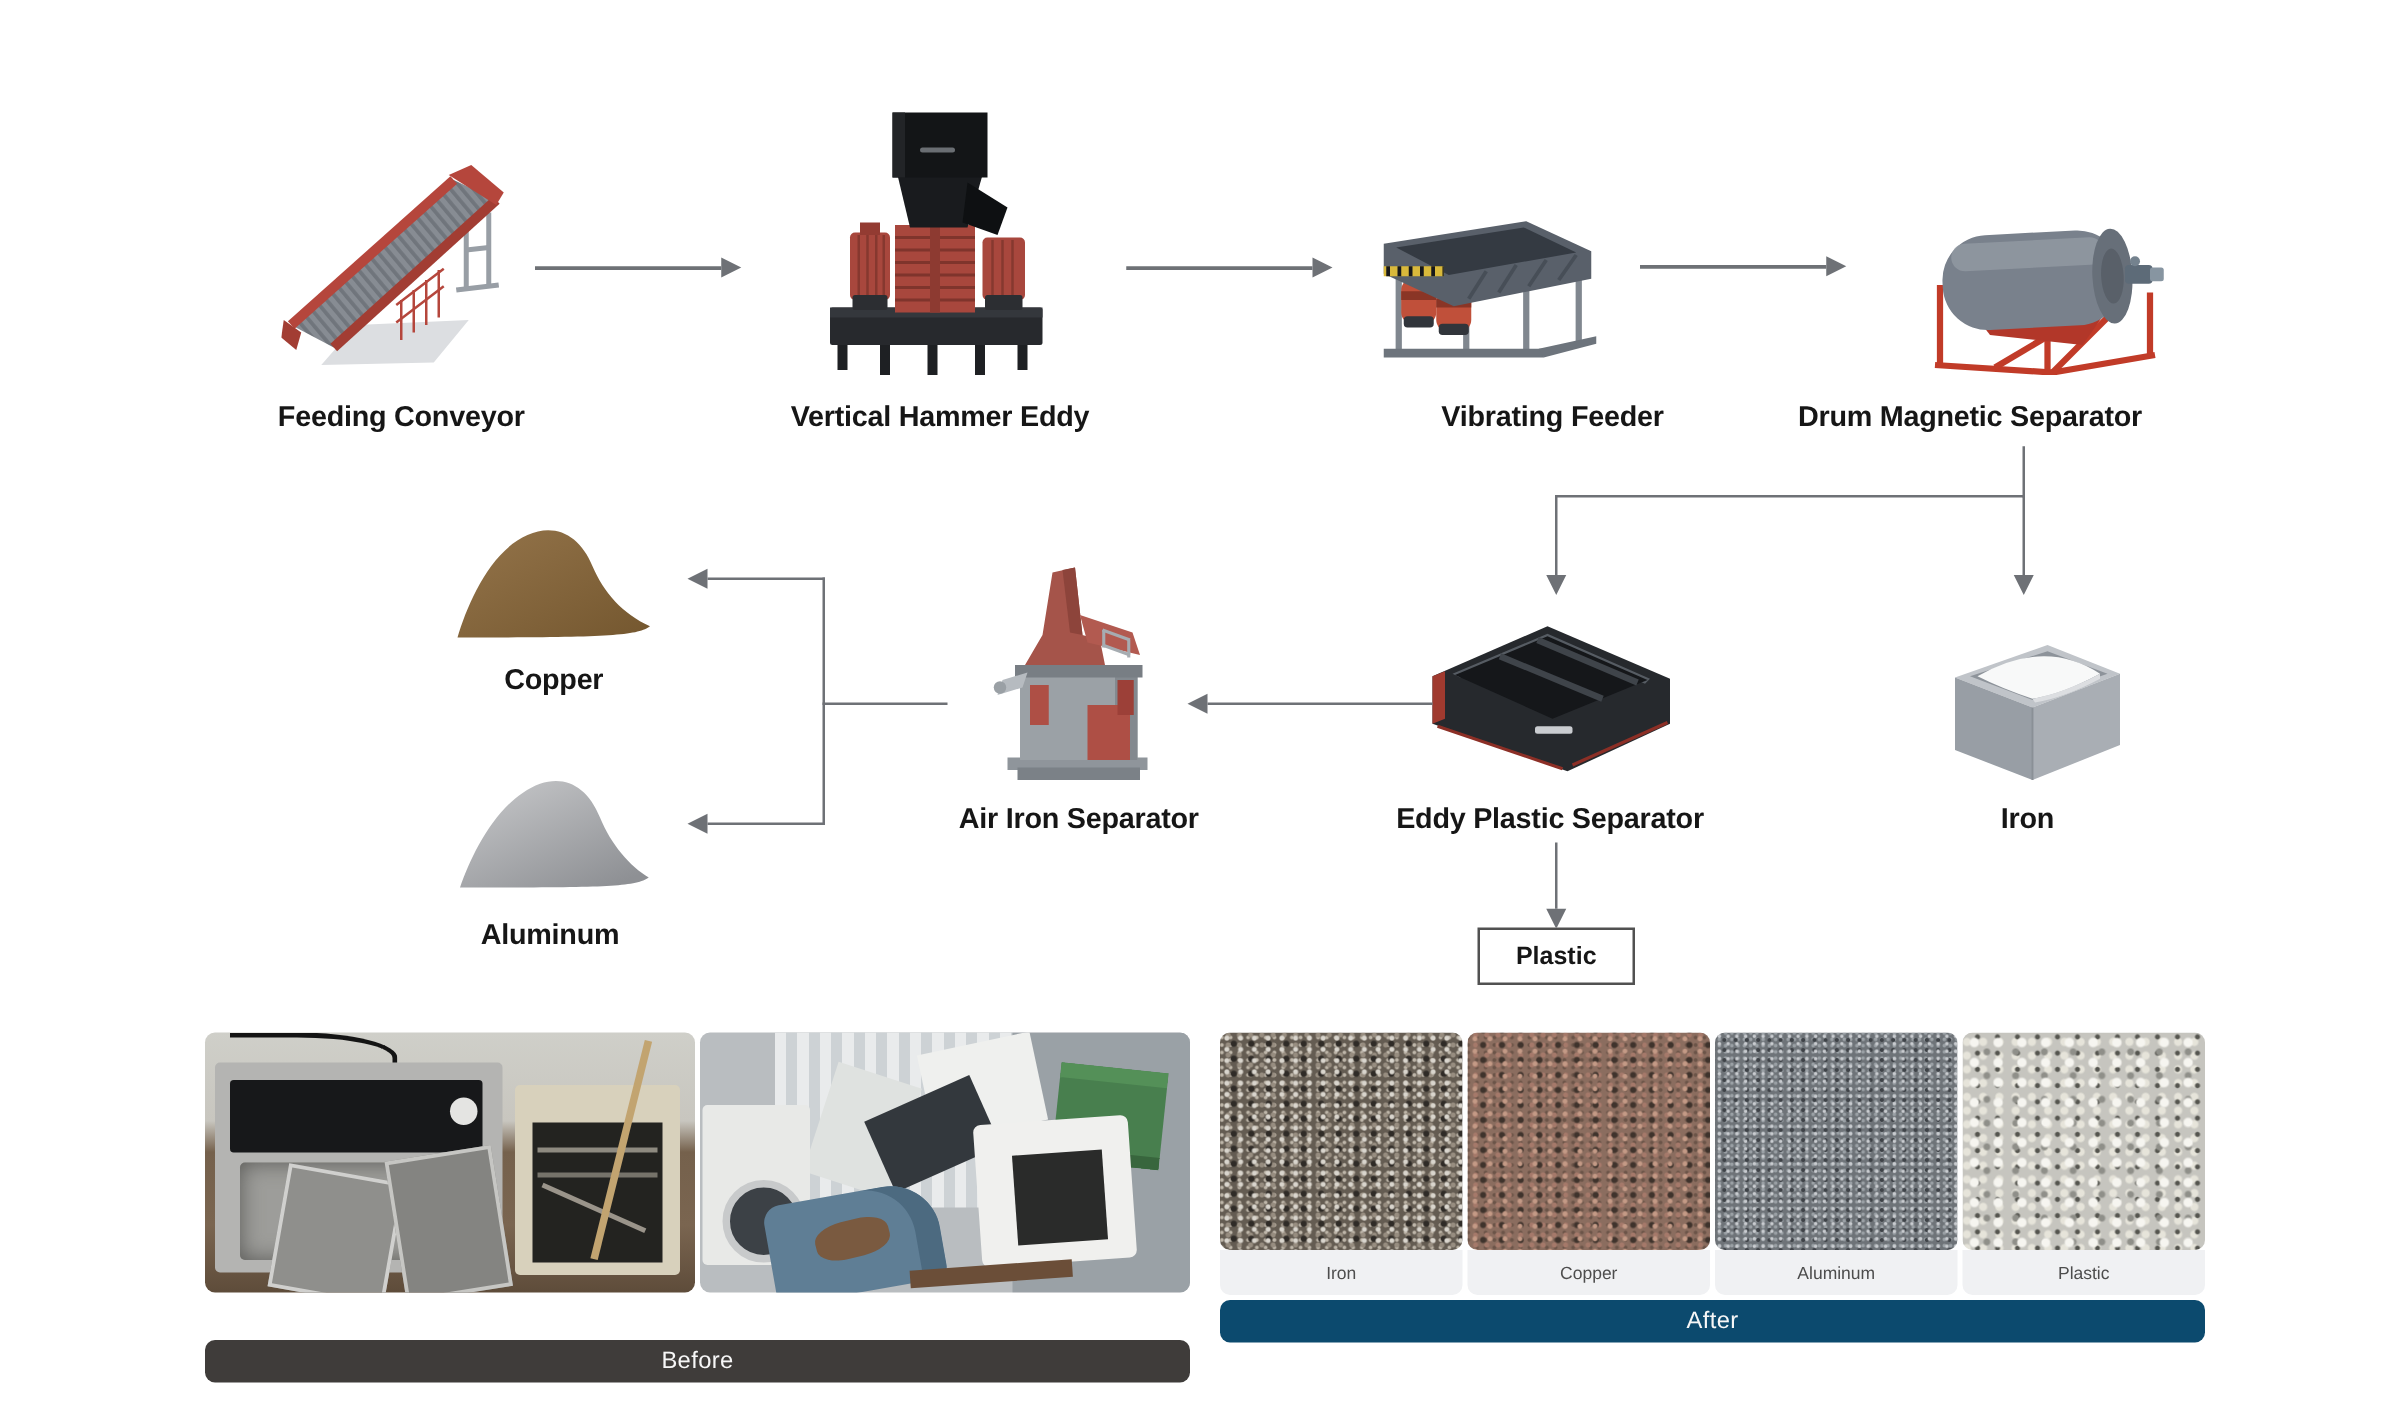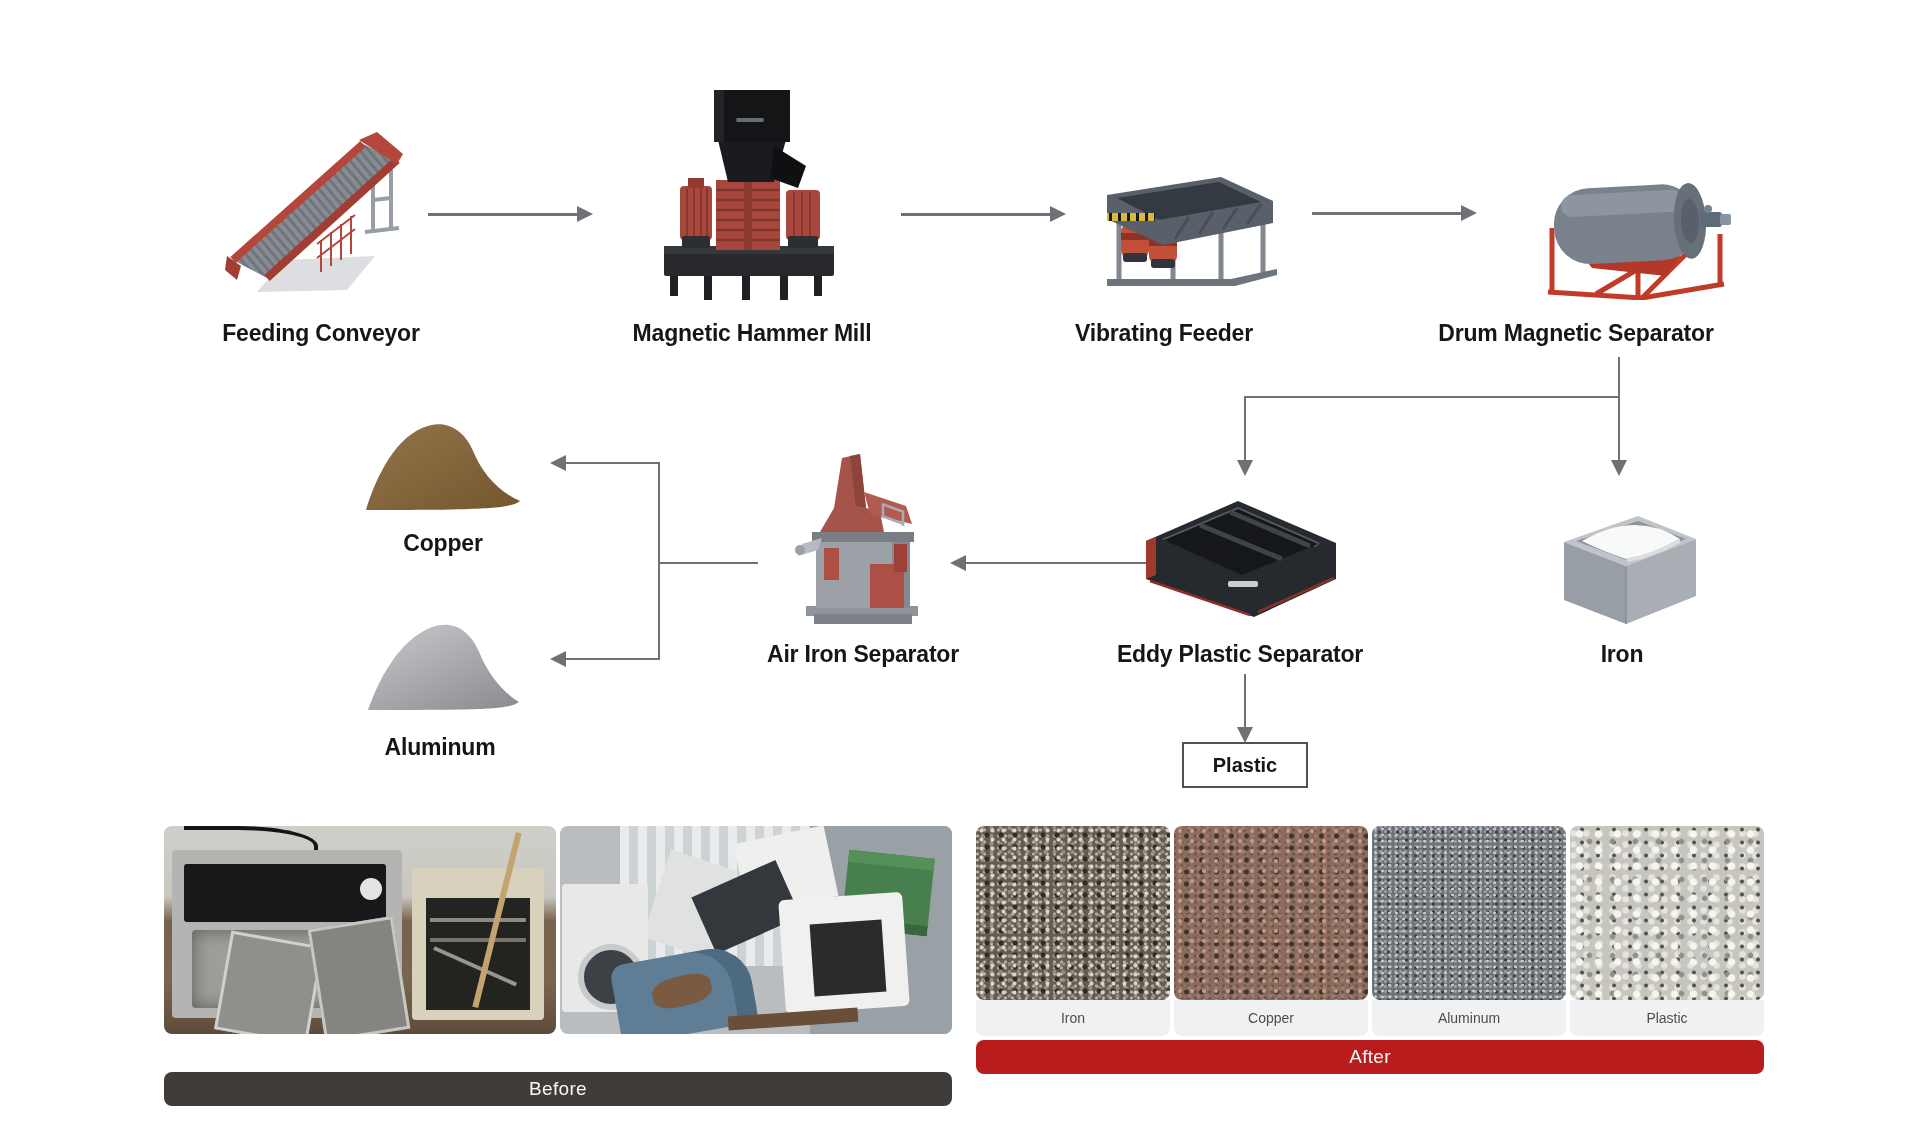--- a/index.html
+++ b/index.html
@@ -30,21 +30,21 @@
     font-weight:700;font-size:20px;color:#161616;
   }
   
   .photo{position:absolute;border-radius:8px;overflow:hidden;}
   .bar{
     position:absolute;top:1040px;width:788px;height:34px;border-radius:8px;
     display:flex;align-items:center;justify-content:center;
     color:#f7f7f7;font-size:19px;font-weight:400;letter-spacing:0.3px;
   }
   .bar-before{left:164px;background:#3f3c3a;margin-top:32px;}
-  .bar-after{left:976px;background:#b91c1c;}
+  .bar-after{left:976px;background:#0c4a6e;}
   .strip{
     position:absolute;top:1000px;width:194px;height:36px;background:#f0f1f3;
     border-radius:0 0 8px 8px;display:flex;align-items:center;justify-content:center;
     font-size:14px;color:#4d4d4d;
   }
   
   .tex{position:absolute;top:826px;width:194px;height:174px;border-radius:8px;}
   .tex-iron{background-color:#645c52;background-image:
     radial-gradient(circle,#d9d5cd 0 1.5px,transparent 2.5px),
     radial-gradient(circle,#2f2b27 0 2px,transparent 3px),
@@ -321,22 +321,22 @@
   <div class="ln ln-v" style="left:658px;top:462px;height:198px;"></div>
   <div class="ln ln-h" style="left:566px;top:462px;width:94px;"></div>
   <div class="ah-l" style="left:550px;top:455px;"></div>
   <div class="ln ln-h" style="left:566px;top:658px;width:94px;"></div>
   <div class="ah-l" style="left:550px;top:651px;"></div>
 
   <div class="ln ln-v" style="left:1244px;top:674px;height:53px;"></div>
   <div class="ah-d" style="left:1237px;top:727px;"></div>
 
   <div class="lbl" style="left:321px;top:320px;">Feeding Conveyor</div>
-  <div class="lbl" style="left:752px;top:320px;">Magnetic Hammer Mill</div>
-  <div class="lbl" style="left:1164px;top:320px;">Vibrating Feeder</div>
+  <div class="lbl" style="left:752px;top:320px;">Vertical Hammer Eddy</div>
+  <div class="lbl" style="left:1242px;top:320px;">Vibrating Feeder</div>
   <div class="lbl" style="left:1576px;top:320px;">Drum Magnetic Separator</div>
   <div class="lbl" style="left:443px;top:530px;">Copper</div>
   <div class="lbl" style="left:440px;top:734px;">Aluminum</div>
   <div class="lbl" style="left:863px;top:641px;">Air Iron Separator</div>
   <div class="lbl" style="left:1240px;top:641px;">Eddy Plastic Separator</div>
   <div class="lbl" style="left:1622px;top:641px;">Iron</div>
 
   <div class="plastic-box">
     <span>Plastic</span>
   </div>

